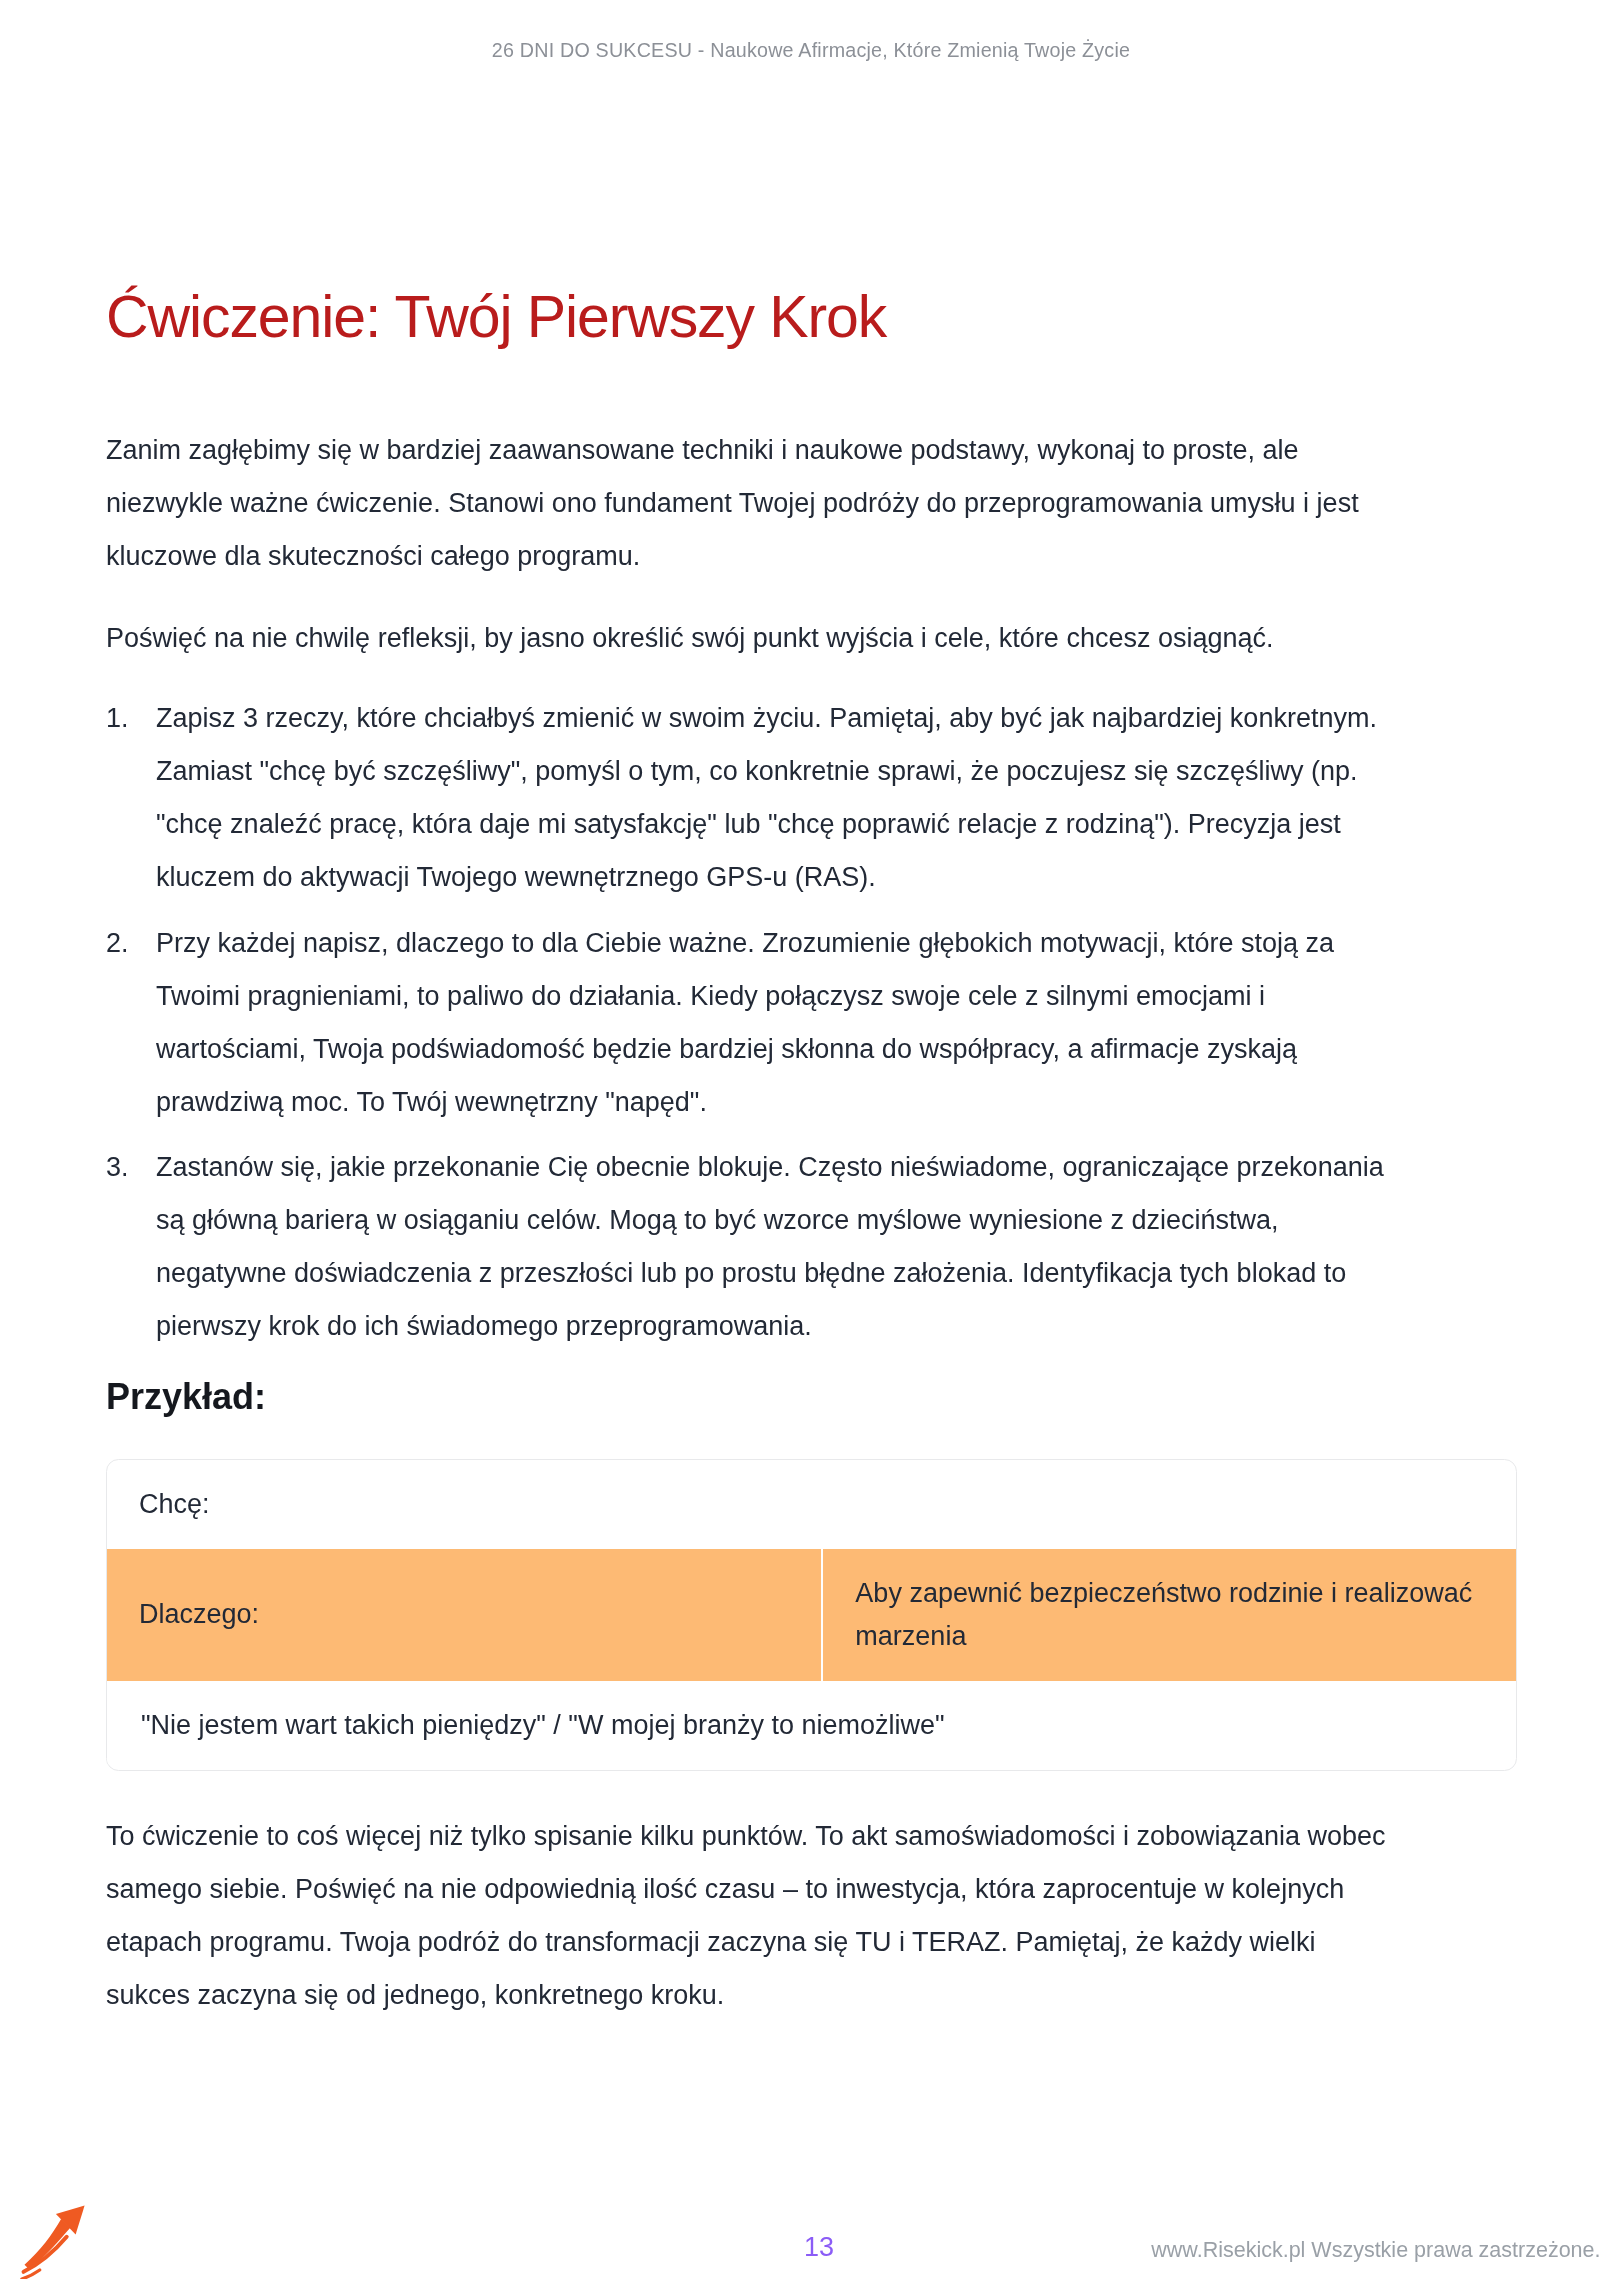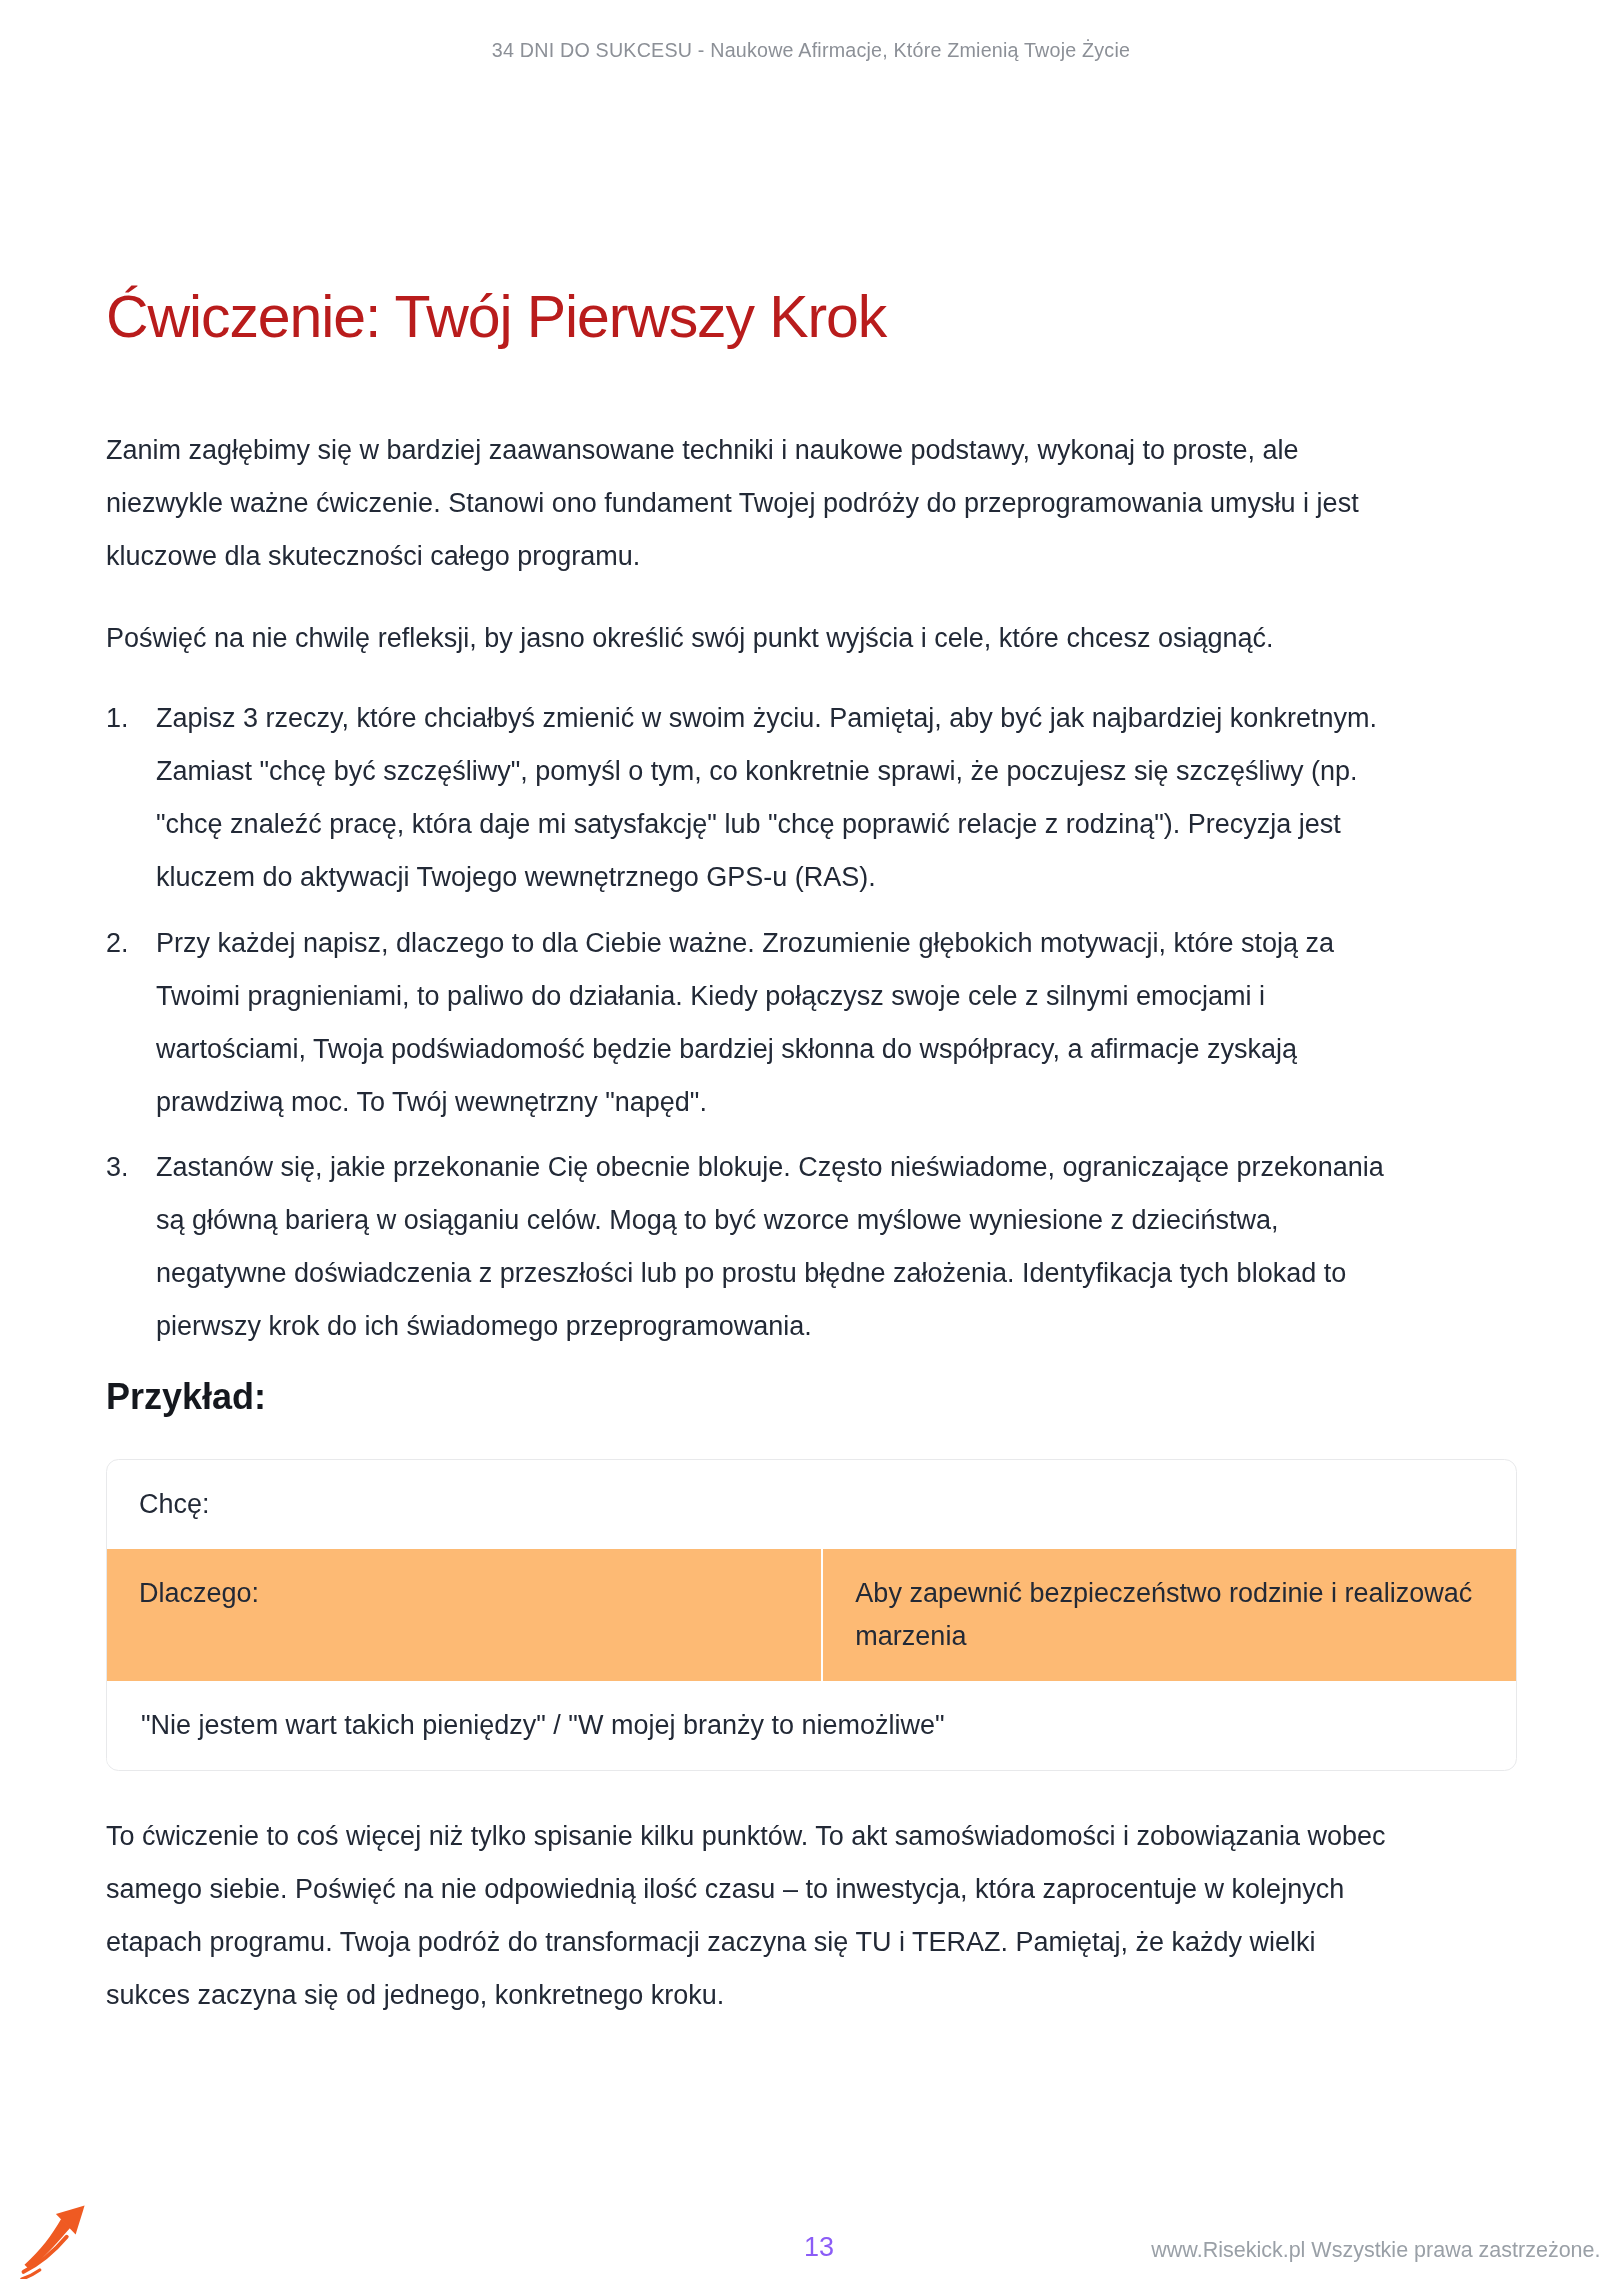--- a/index.html
+++ b/index.html
@@ -73,21 +73,21 @@
   }
 
   .example-card {
     margin-top: 41px;
     width: 1411px;
     border: 0.9px solid #e8e9eb;
     border-radius: 12.5px;
     overflow: hidden;
     background: #ffffff;
   }
-  .row { display: flex; align-items: flex-start; }
+  .row { display: flex; align-items: center; }
   .row.alt { background: #fdba74; }
   .cell {
     padding: 23px 32px;
     font-size: 27px;
     line-height: 43px;
     color: #222936;
   }
   .cell.label { flex: 0 0 50.7%; }
   .cell.value { flex: 1 1 auto; border-left: 2.7px solid #ffffff; }
 
@@ -114,21 +114,21 @@
     bottom: 14.3px;
     width: 70px;
     height: 79px;
   }
 </style>
 </head>
 <body>
 
 <div class="page">
 
-  <div class="running-header">34 DNI DO SUKCESU - Naukowe Afirmacje, Które Zmienią Twoje Życie</div>
+  <div class="running-header">26 DNI DO SUKCESU - Naukowe Afirmacje, Które Zmienią Twoje Życie</div>
 
   <main class="content">
 
     <h1 class="title">Ćwiczenie: Twój Pierwszy Krok</h1>
 
     <p class="body-text intro-1">Zanim zagłębimy się w bardziej zaawansowane techniki i naukowe podstawy, wykonaj to proste, ale niezwykle ważne ćwiczenie. Stanowi ono fundament Twojej podróży do przeprogramowania umysłu i jest kluczowe dla skuteczności całego programu.</p>
 
     <p class="body-text intro-2">Poświęć na nie chwilę refleksji, by jasno określić swój punkt wyjścia i cele, które chcesz osiągnąć.</p>
 
     <ol class="steps">

